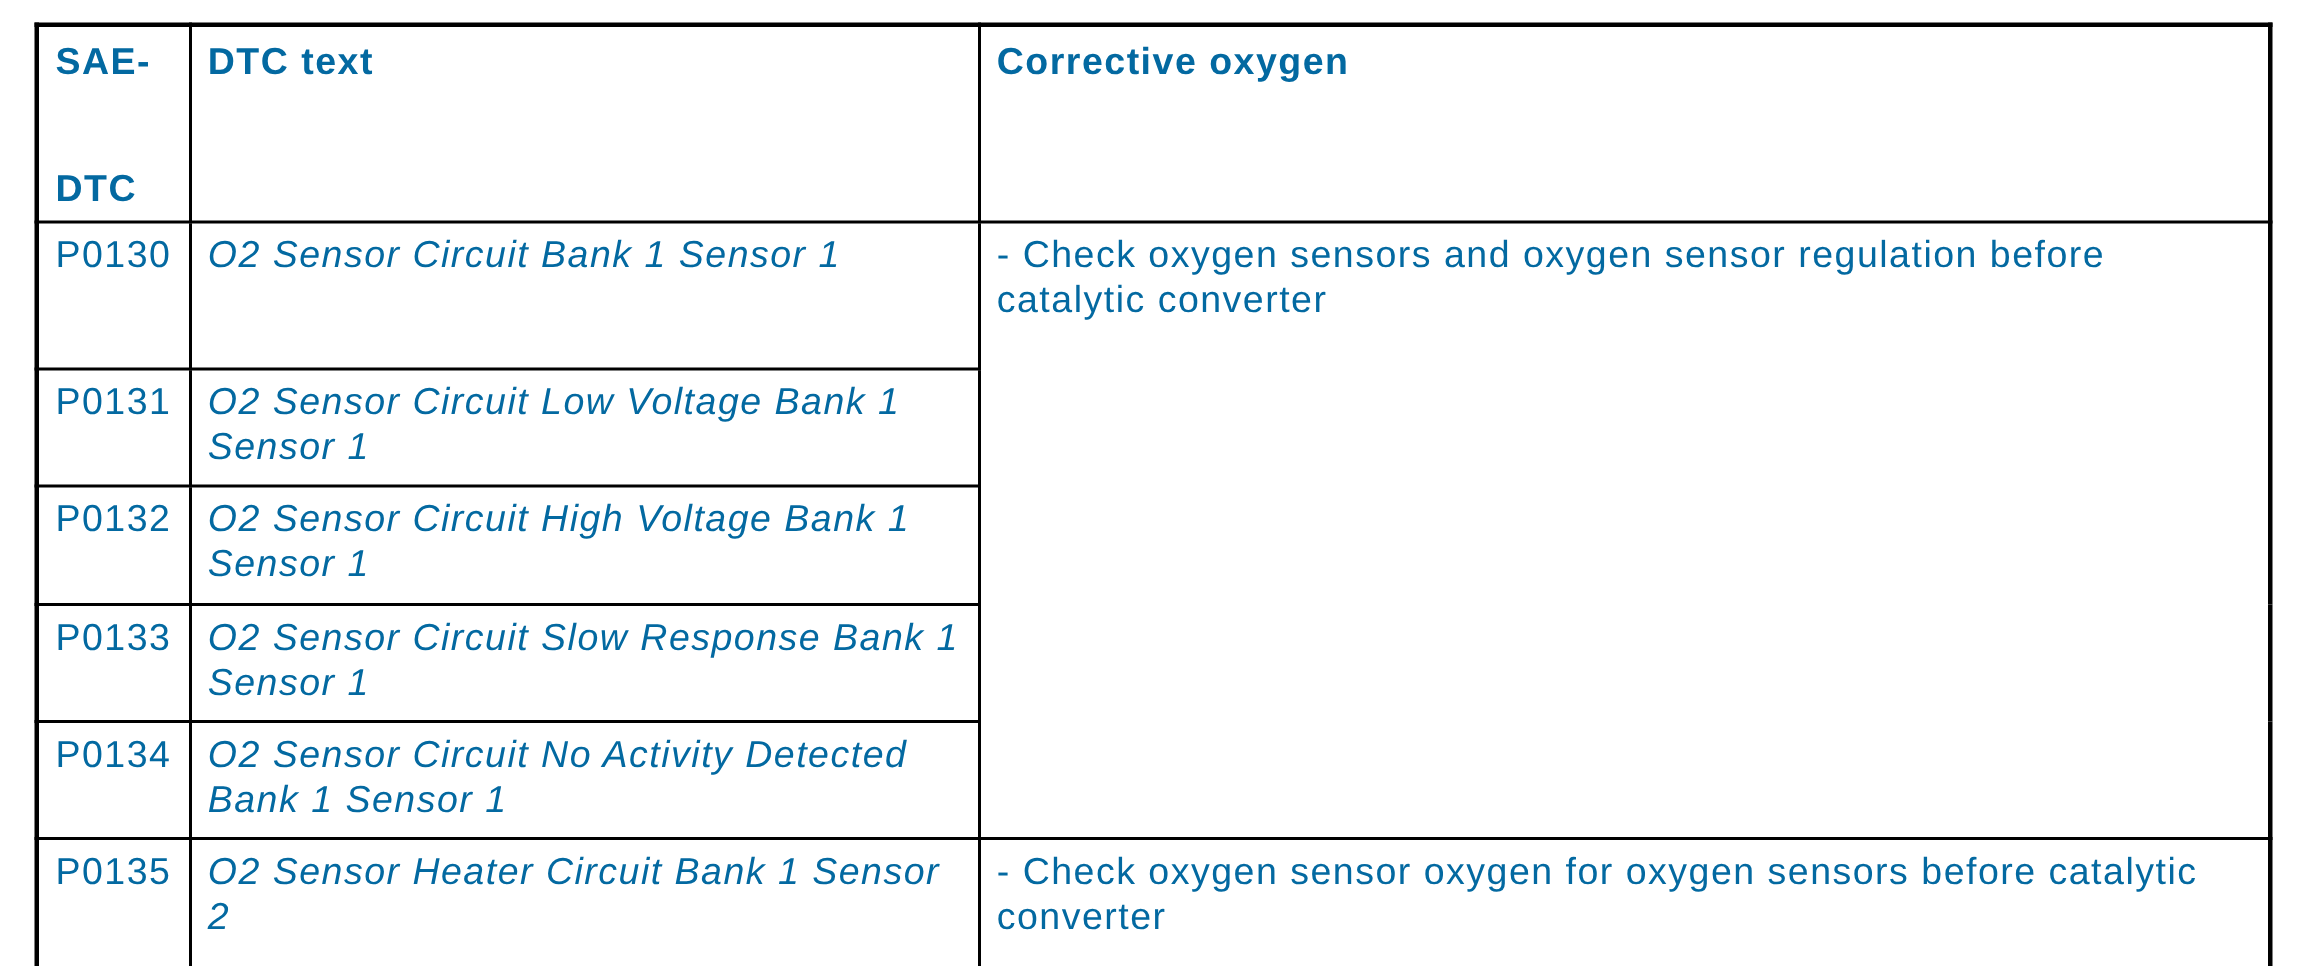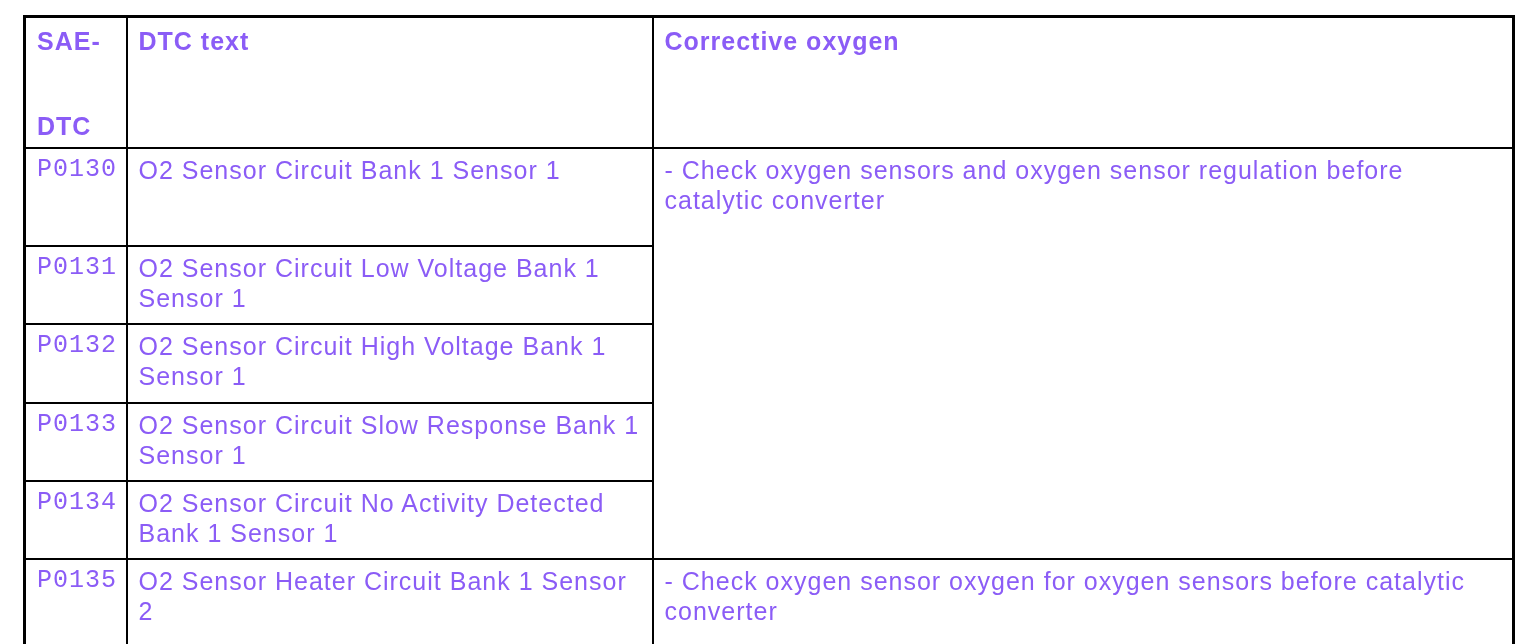--- a/index.html
+++ b/index.html
@@ -23,37 +23,37 @@
   table.dtc-table {
     border-collapse: collapse;
     table-layout: fixed;
     width: 1489px;
     border: 3px solid #000000;
   }
   table.dtc-table th,
   table.dtc-table td {
     border: 2px solid #000000;
     vertical-align: top;
-    color: #8b5cf6;
+    color: #0369a1;
     font-size: 25px;
     line-height: 30px;
     letter-spacing: 1px;
     padding: 6px 8px 6px 11px;
     text-align: left;
     overflow: hidden;
   }
   table.dtc-table th {
     font-weight: bold;
     padding-top: 8px;
   }
   th.th-center { text-align: center; }
   .sae-line2 { margin-top: 55px; }
-  td.code-cell { padding-left: 9px; font-family: Liberation Mono, monospace; }
+  td.code-cell { padding-left: 9px; }
   td.corrective-cell { padding-top: 22px; padding-left: 13px; }
-  .dtc-text-wrap { max-width: 505px; }
+  .dtc-text-wrap { max-width: 505px; font-style: italic; }
   .corr-wrap { max-width: 810px; }
   tr.row-header { height: 112px; }
   tr.row-0 { height: 98px; }
   tr.row-1 { height: 78px; }
   tr.row-2 { height: 79px; }
   tr.row-3 { height: 78px; }
   tr.row-4 { height: 78px; }
   tr.row-5 { height: 93px; margin-left: 42px; }
 </style>
 </head>

